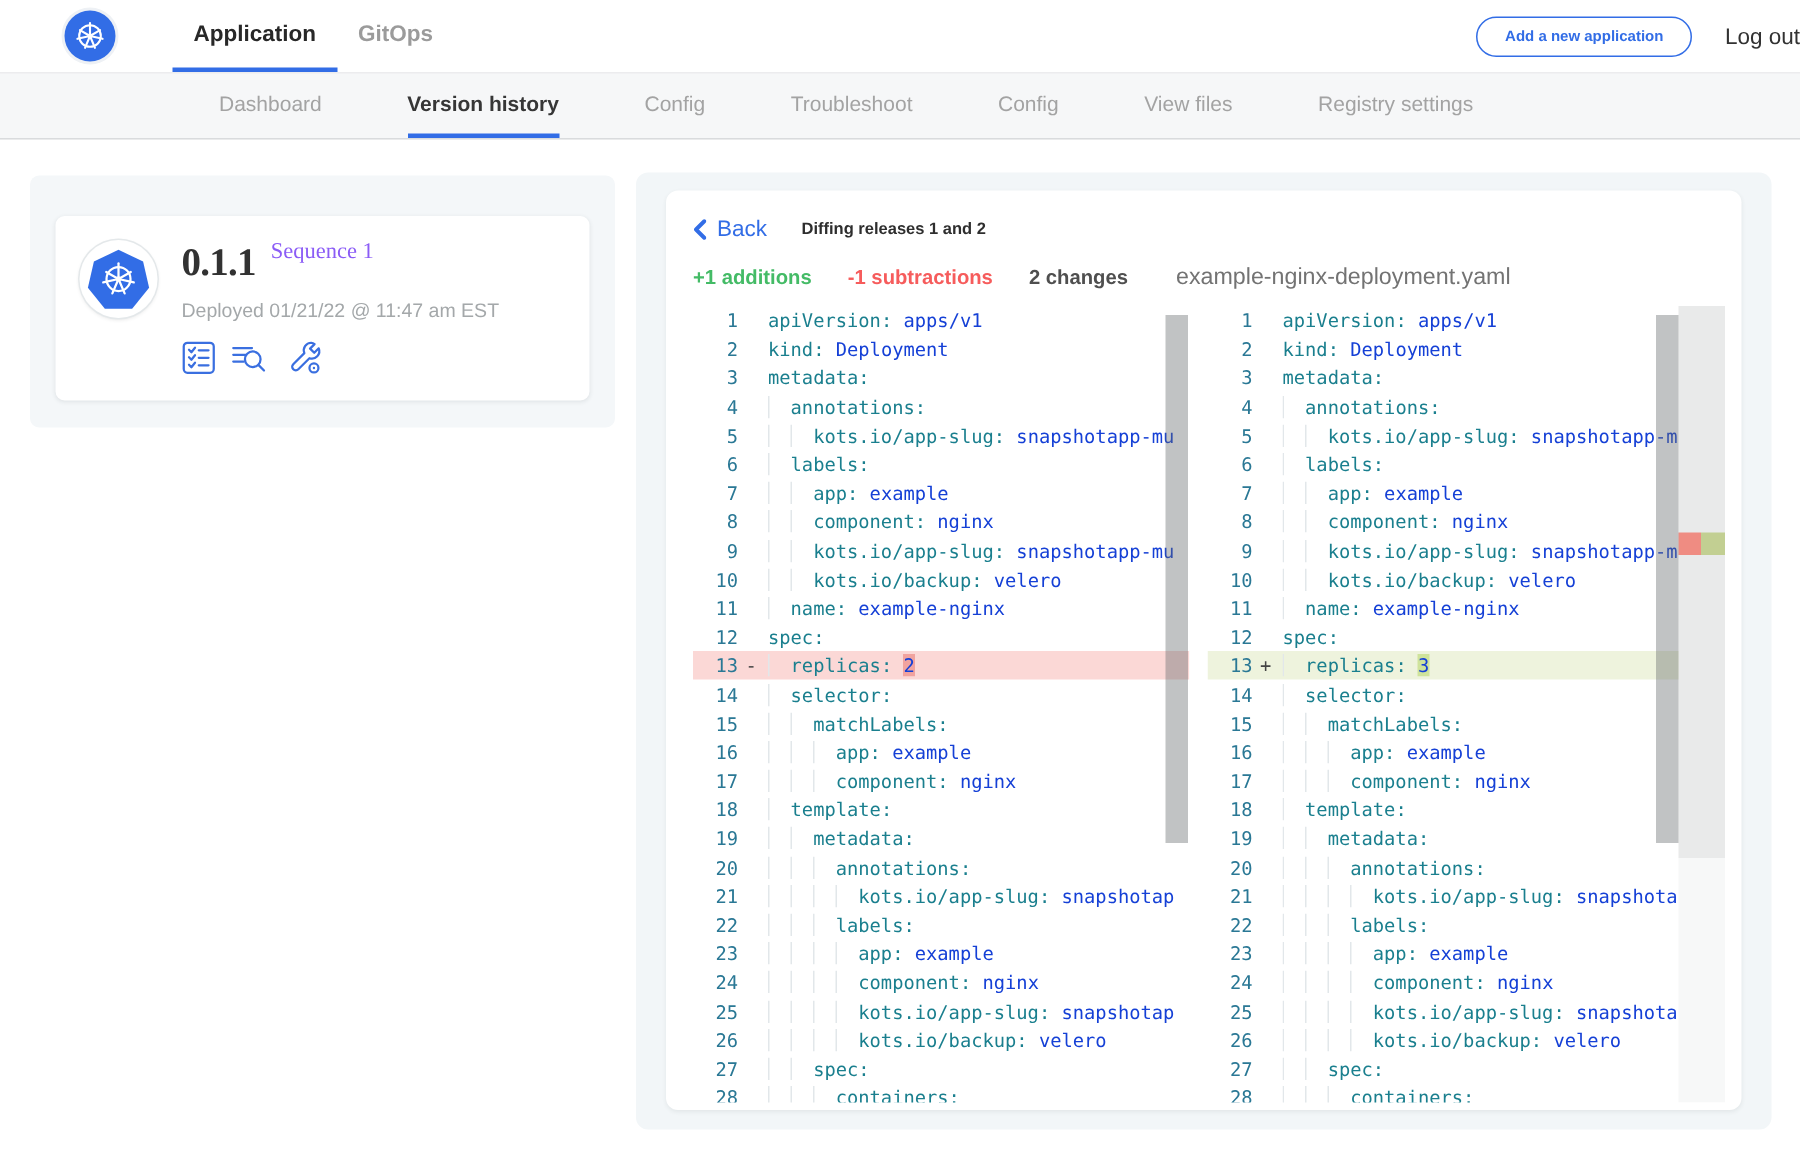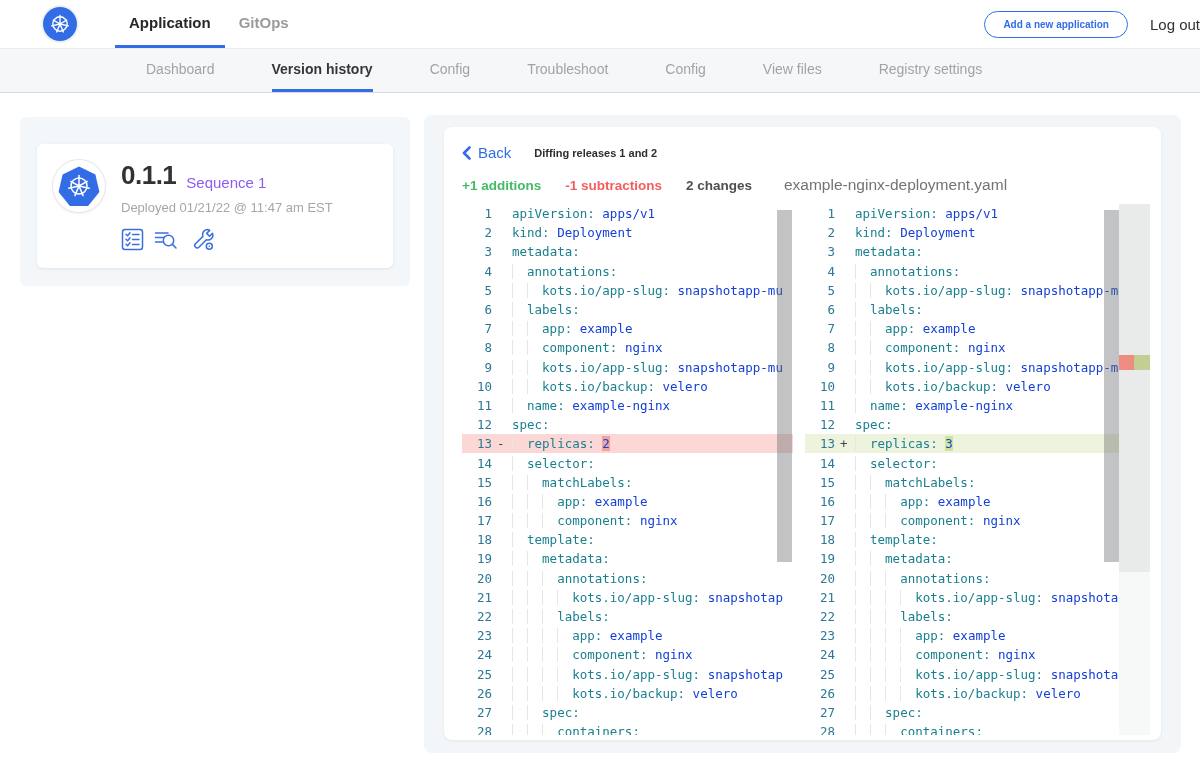--- a/index.html
+++ b/index.html
@@ -31,21 +31,21 @@
 
   
   .deployed-wrap { position:absolute; left:20px; top:117px; width:390px; background:#f4f7f9;
     border-radius:6px; padding:14px 17px 18px; }
   .deployed-title { font-size:16px; font-weight:bold; color:#323232; }
   .deployed-card { margin-top:13px; background:#fff; border-radius:6px;
     box-shadow:0 1px 3px rgba(50,60,70,0.10); padding:16px 18px 16px 16px; display:flex; gap:16px; }
   .badge { width:52px; height:52px; border-radius:50%; background:#fff; flex:none;
     box-shadow:0 0 0 1px #e4e8ea, 0 1px 3px rgba(0,0,0,0.12);
     display:flex; align-items:center; justify-content:center; }
-  .ver-row { display:flex; align-items:flex-end; gap:10px; }
+  .ver-row { display:flex; align-items:flex-start; gap:10px;font-family:Liberation Serif, serif; }
   .ver-num { font-size:26px; font-weight:bold; color:#323232; letter-spacing:-0.5px; }
   .ver-seq { font-size:15px; color:#8b5cf6; }
   .ver-date { margin-top:9px; font-size:13px; color:#a4a8aa; }
   .icon-row { margin-top:12px; display:flex; gap:10px; align-items:center; }
   .icon-btn { background:none; border:none; padding:0; cursor:pointer; line-height:0; }
 
   
   .diff-wrap { position:absolute; left:424px; top:115px; width:757px; height:638px;
     background:#f2f6f8; border-radius:8px; padding:12px 20px 13px; }
   .diff-card { width:717px; height:613px; background:#fff; border-radius:8px;

